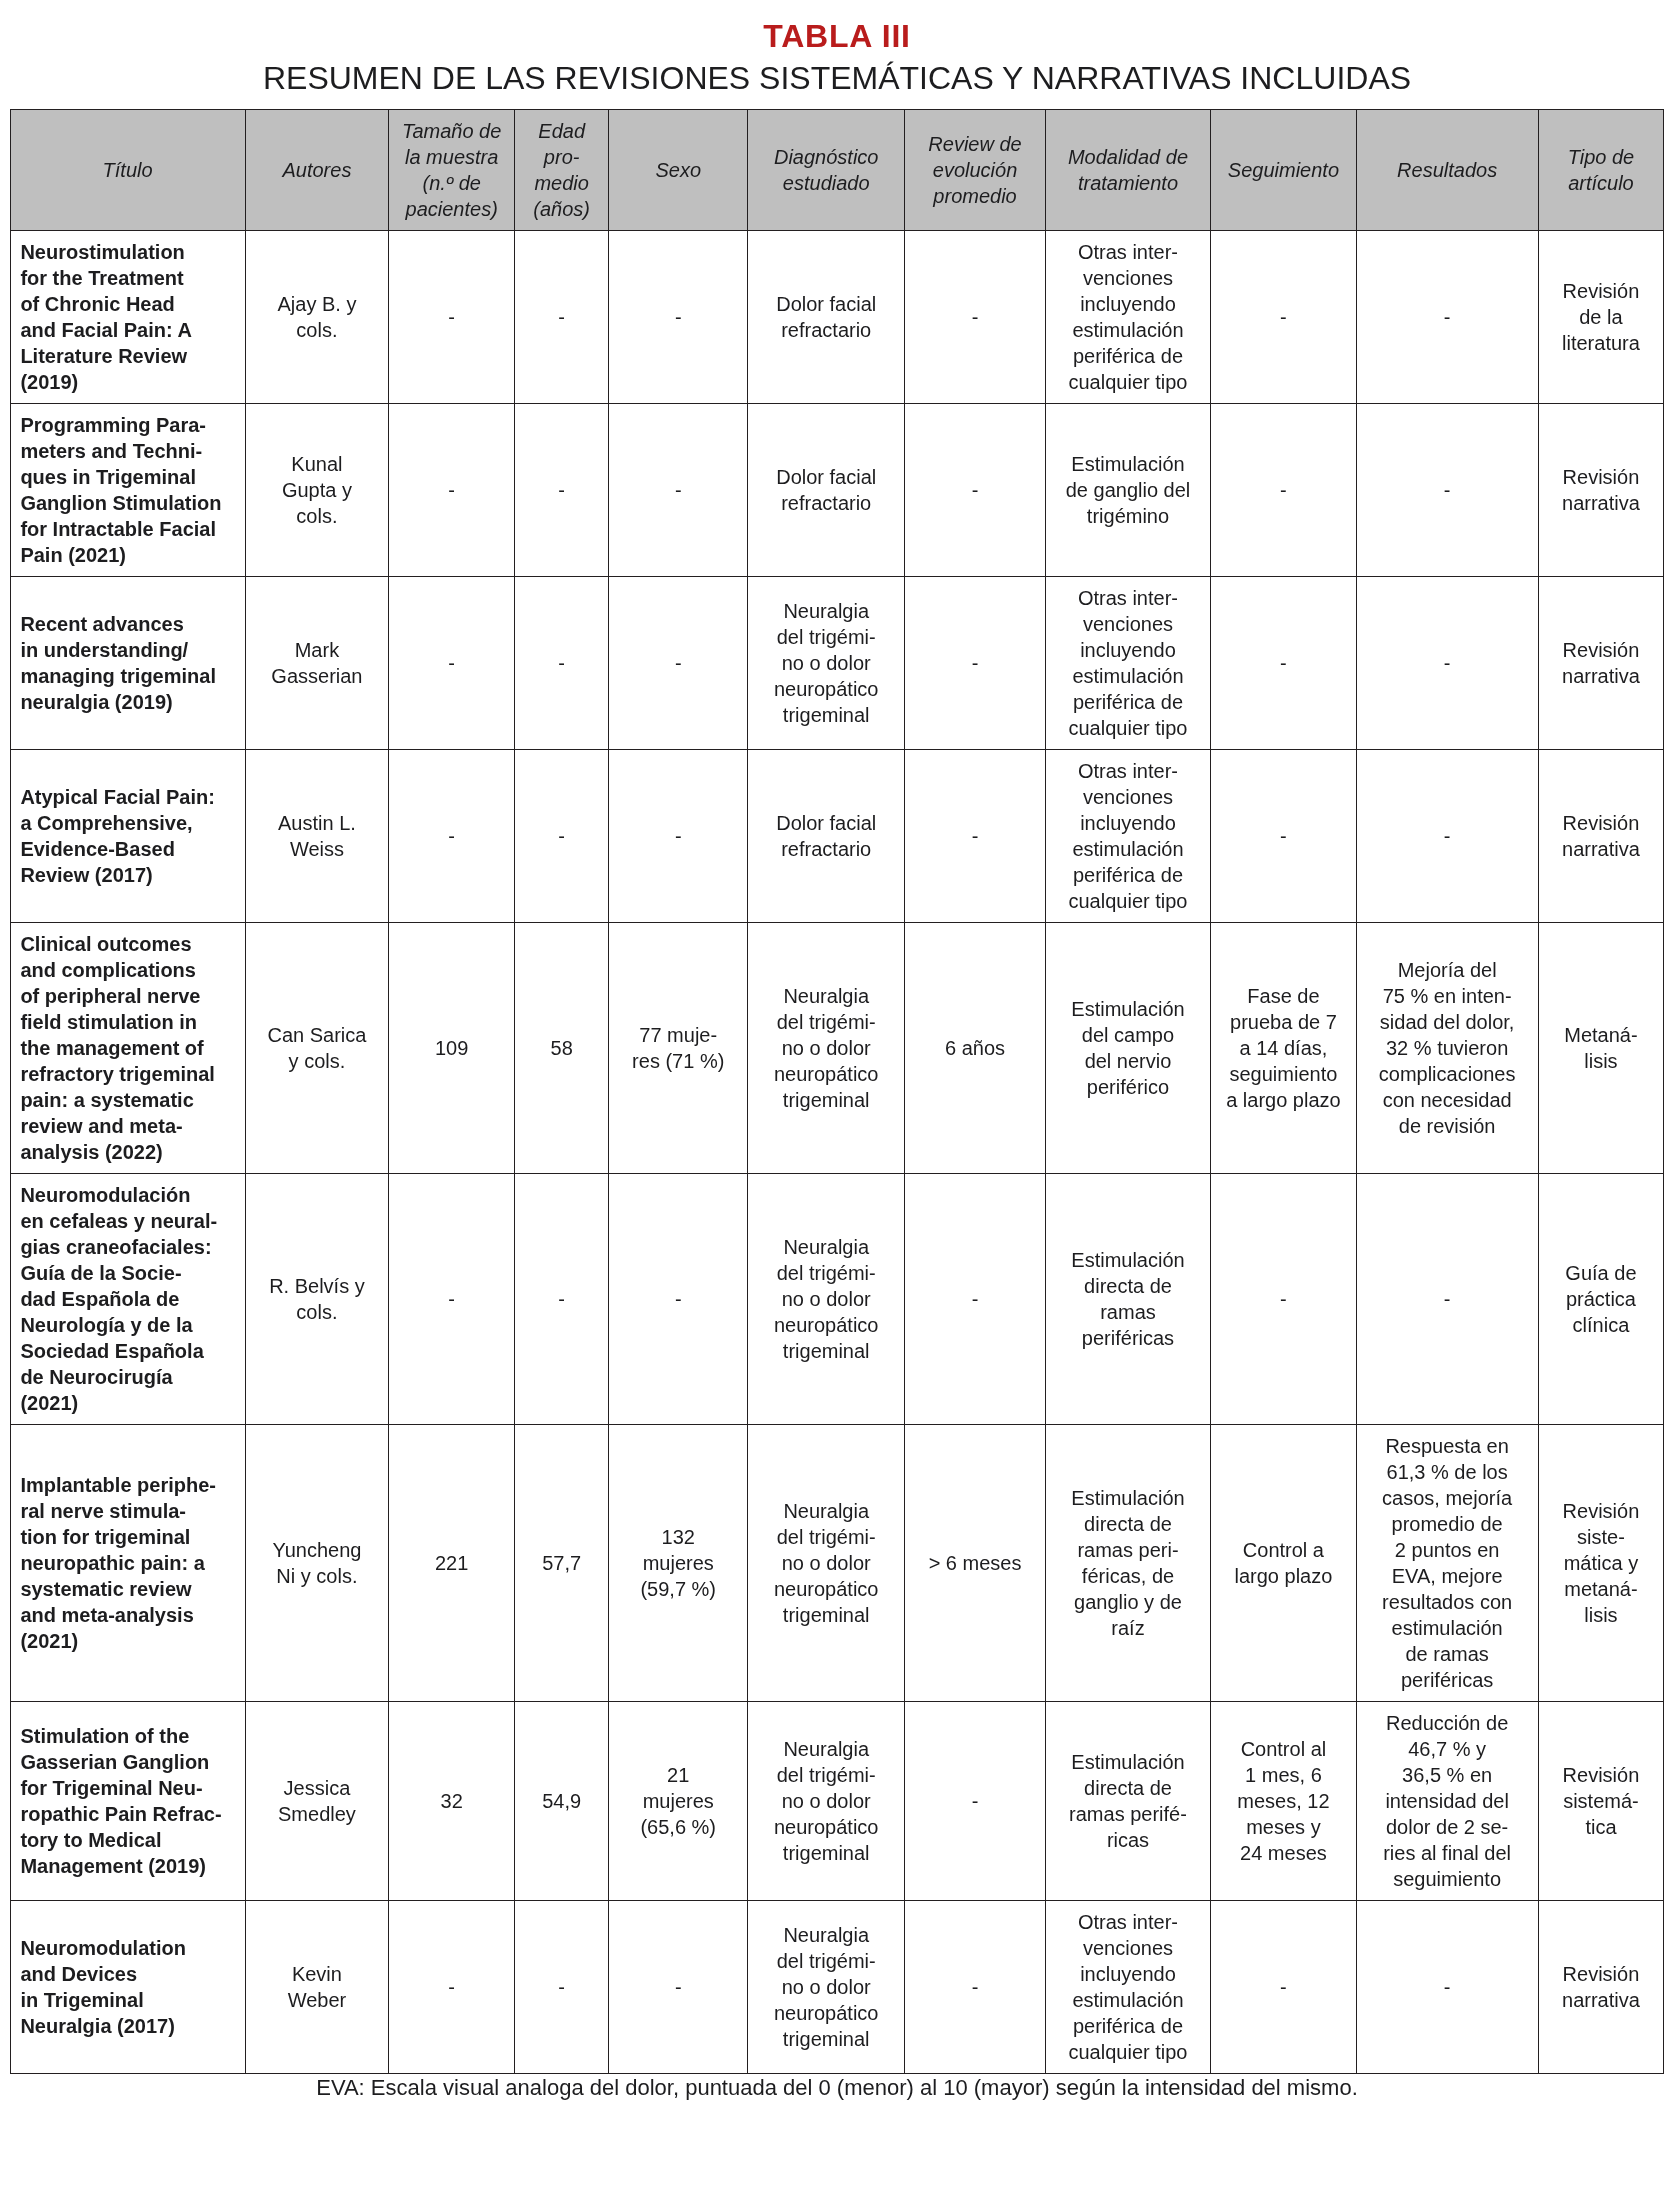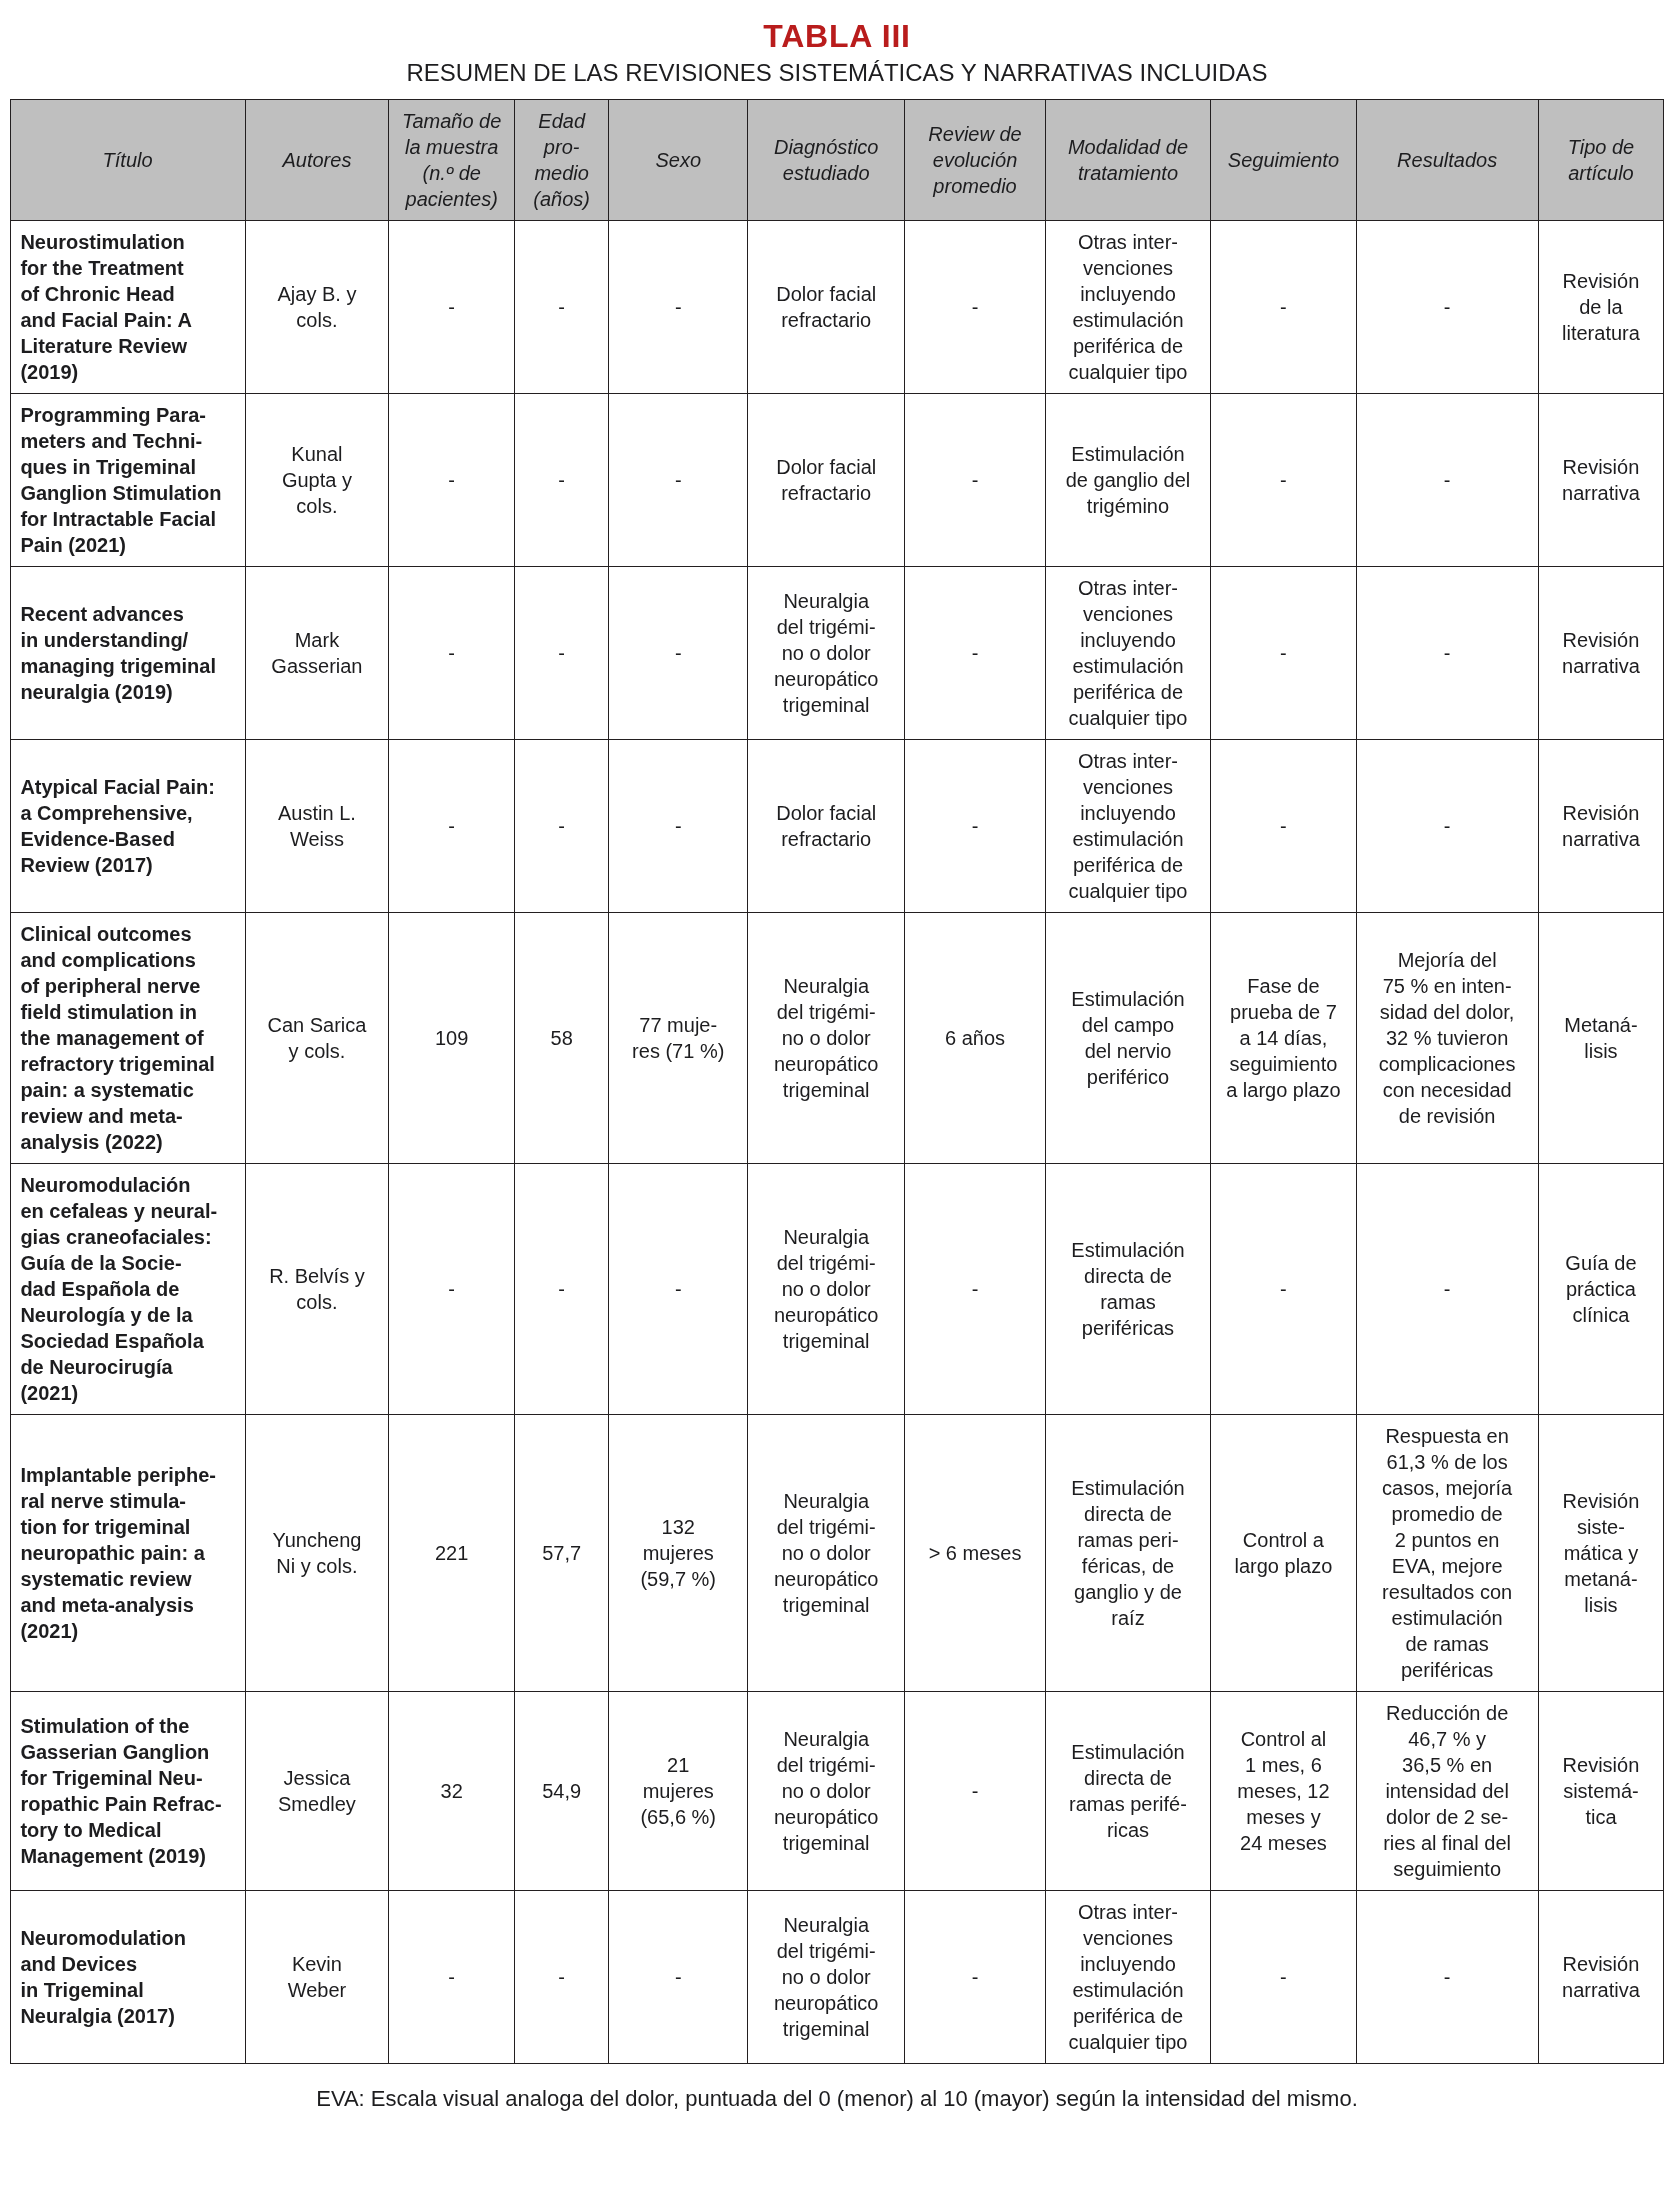--- a/index.html
+++ b/index.html
@@ -21,21 +21,21 @@
     line-height: 1.25;
   }
   .table-title {
     font-size: 32px;
     font-weight: bold;
     color: #b91c1c;
     margin: 0;
     letter-spacing: 0.8px;
   }
   .table-subtitle {
-    font-size: 24px;
+    font-size: 32px;
     font-weight: normal;
     color: #1d1d1f;
     margin: 1.6px 0 0 0;
   }
   table.data-table {
     width: 100%;
     border-collapse: collapse;
     border: 1.6px solid #231f20;
     table-layout: fixed;
   }
@@ -56,21 +56,21 @@
     color: #1d1d1f;
   }
   table.data-table td.left {
     text-align: left;
     padding-left: 9.7px;
     font-weight: bold;
   }
   .footnote {
     text-align: center;
     font-size: 22px;
-    margin: 22px 0 0 0;
+    margin: 1px 0 0 0;
     color: #1d1d1f;
   }
 </style>
 </head>
 <body>
 
 <div class="page">
 
   <div class="title-block">
     <div class="table-title">TABLA III</div>

